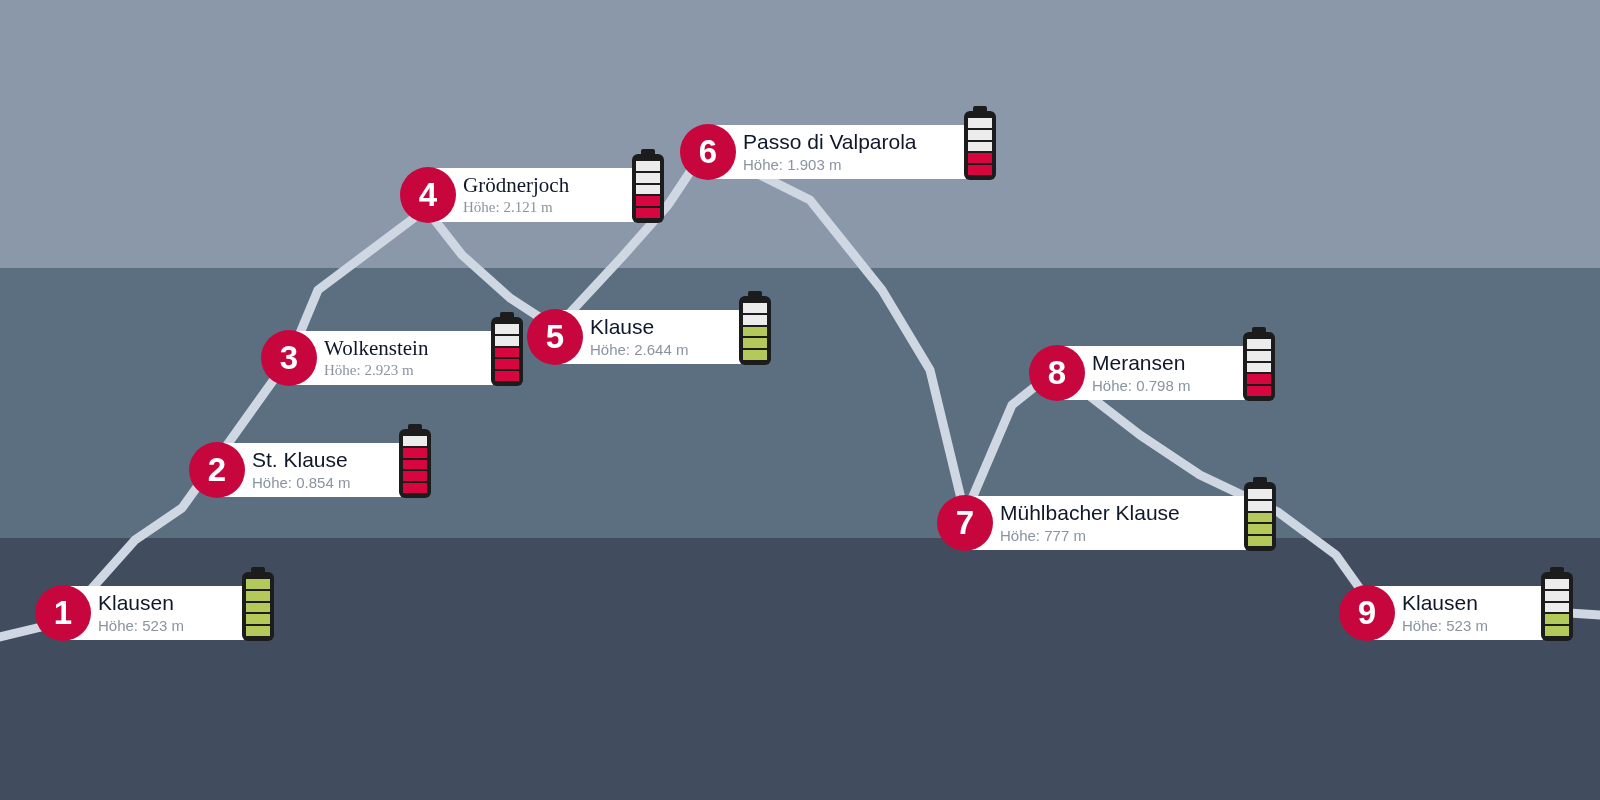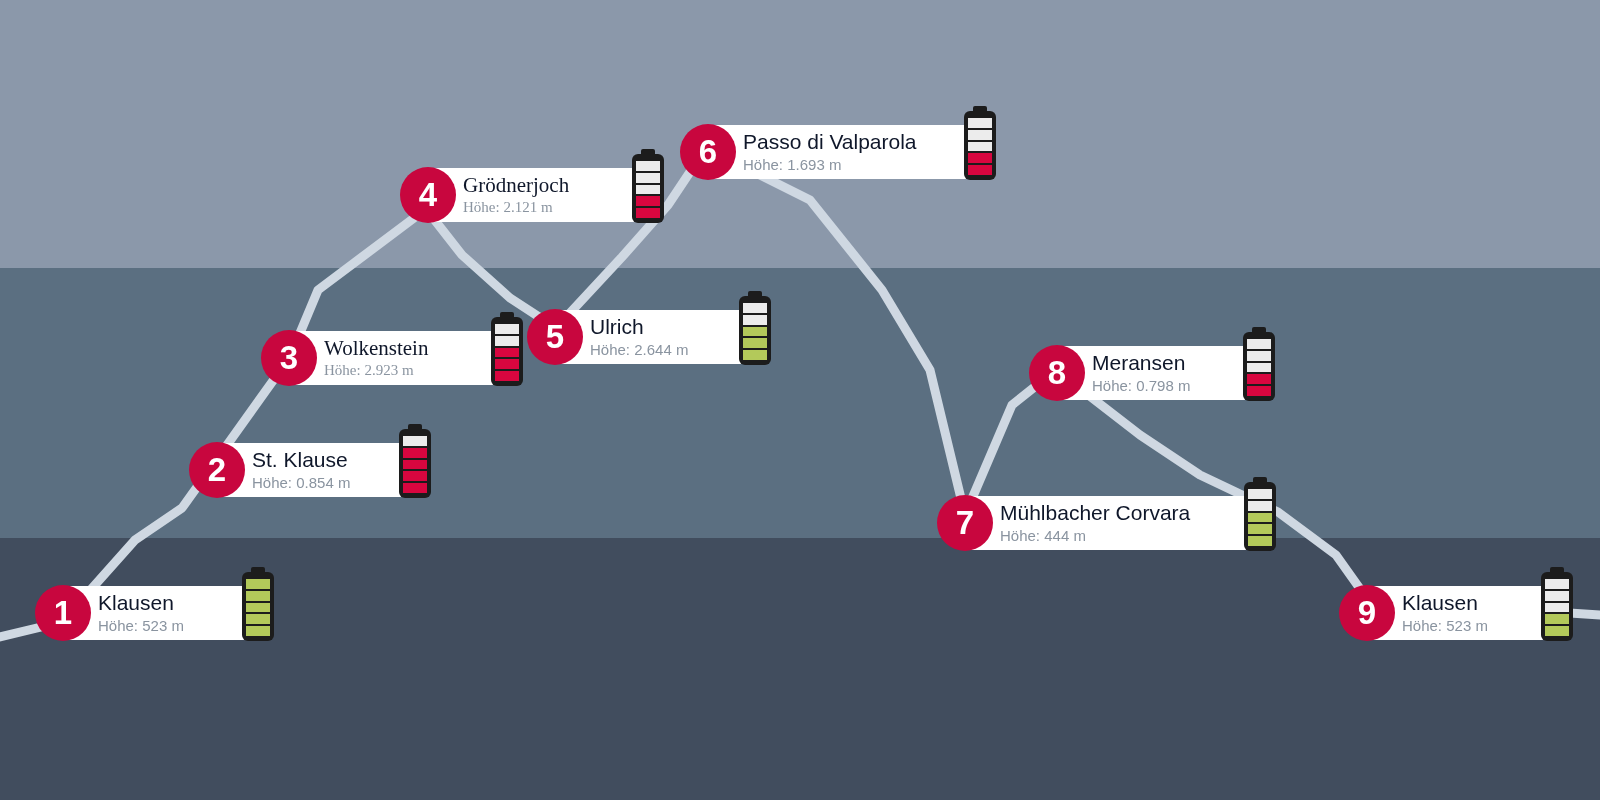--- a/index.html
+++ b/index.html
@@ -102,56 +102,56 @@
           <div class="cell" style="background: rgb(236, 236, 236);"></div>
           <div class="cell" style="background: rgb(236, 236, 236);"></div>
           <div class="cell" style="background: rgb(236, 236, 236);"></div>
           <div class="cell" style="background: rgb(216, 6, 63);"></div>
           <div class="cell" style="background: rgb(216, 6, 63);"></div>
         </div>
     </div>
   </div>
     <div class="stop" style="left: 527px; top: 309px;">
     <div class="card" style="width: 190px;">
-      <span class="name">Ulrich</span>
+      <span class="name">Klause</span>
       <span class="alt">Höhe: 2.644 m</span>
     </div>
     <div class="badge">5</div>
     <div class="battery" style="left: 212px; top: -18px;">
       <div class="cap"></div>
       <div class="body">
           <div class="cell" style="background: rgb(236, 236, 236);"></div>
           <div class="cell" style="background: rgb(236, 236, 236);"></div>
           <div class="cell" style="background: rgb(179, 201, 90);"></div>
           <div class="cell" style="background: rgb(179, 201, 90);"></div>
           <div class="cell" style="background: rgb(179, 201, 90);"></div>
         </div>
     </div>
   </div>
     <div class="stop" style="left: 680px; top: 124px;">
     <div class="card" style="width: 262px;">
       <span class="name">Passo di Valparola</span>
-      <span class="alt">Höhe: 1.693 m</span>
+      <span class="alt">Höhe: 1.903 m</span>
     </div>
     <div class="badge">6</div>
     <div class="battery" style="left: 284px; top: -18px;">
       <div class="cap"></div>
       <div class="body">
           <div class="cell" style="background: rgb(236, 236, 236);"></div>
           <div class="cell" style="background: rgb(236, 236, 236);"></div>
           <div class="cell" style="background: rgb(236, 236, 236);"></div>
           <div class="cell" style="background: rgb(216, 6, 63);"></div>
           <div class="cell" style="background: rgb(216, 6, 63);"></div>
         </div>
     </div>
   </div>
     <div class="stop" style="left: 937px; top: 495px;">
     <div class="card" style="width: 285px;">
-      <span class="name">Mühlbacher Corvara</span>
-      <span class="alt">Höhe: 444 m</span>
+      <span class="name">Mühlbacher Klause</span>
+      <span class="alt">Höhe: 777 m</span>
     </div>
     <div class="badge">7</div>
     <div class="battery" style="left: 307px; top: -18px;">
       <div class="cap"></div>
       <div class="body">
           <div class="cell" style="background: rgb(236, 236, 236);"></div>
           <div class="cell" style="background: rgb(236, 236, 236);"></div>
           <div class="cell" style="background: rgb(179, 201, 90);"></div>
           <div class="cell" style="background: rgb(179, 201, 90);"></div>
           <div class="cell" style="background: rgb(179, 201, 90);"></div>

